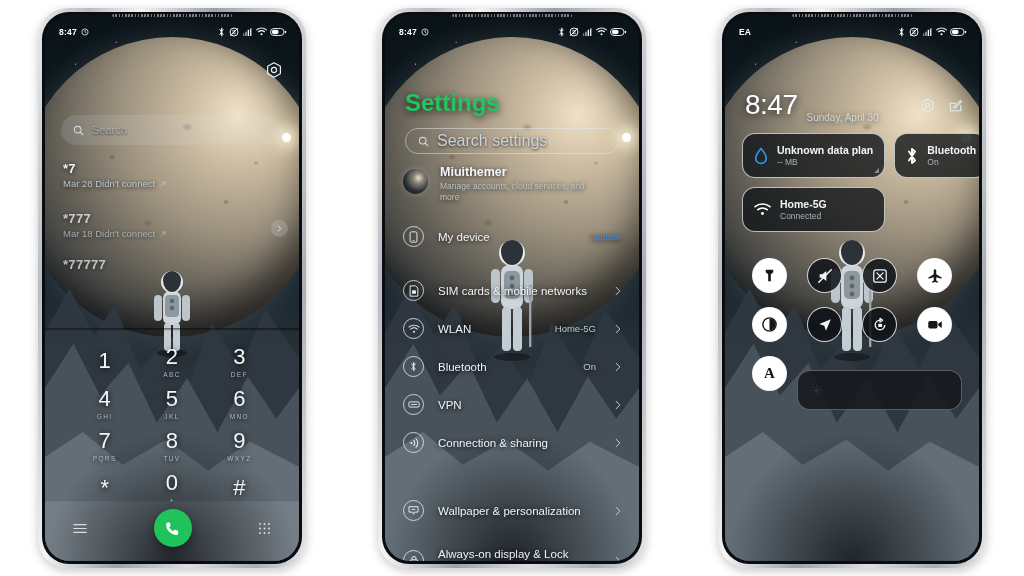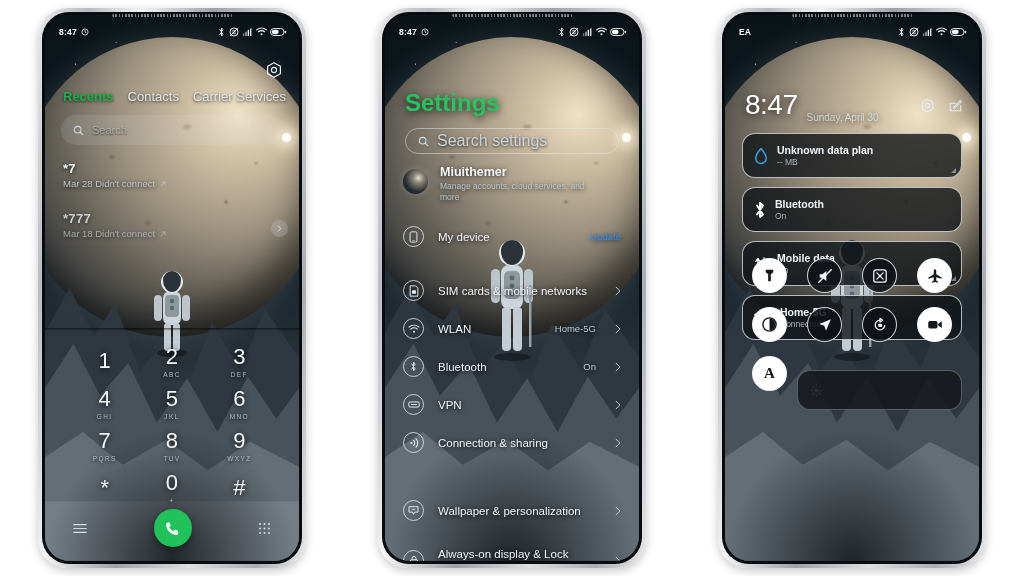--- a/index.html
+++ b/index.html
@@ -130,21 +130,21 @@
   
   .p3 { left:718px; top:8px; width:268px; height:560px; }
   .cc-clock { position:absolute; top:76px; left:20px; right:16px; z-index:7;
               display:flex; align-items:center; }
   .cc-time { font-size:28px; font-weight:300; color:#fff; line-height:1; letter-spacing:-.5px;
              text-shadow:0 2px 9px rgba(0,0,0,.8); }
   .cc-date { font-size:10px; color:#d4dde4; margin-left:9px; margin-bottom:-4px; align-self:flex-end;
              text-shadow:0 1px 6px rgba(0,0,0,.85); opacity:.85; }
   .cc-acts { margin-left:auto; display:flex; gap:13px; align-items:center; }
   .cc-tiles { position:absolute; top:118px; left:17px; right:17px; z-index:7;
-              display:grid; grid-template-columns:1fr; gap:9px; }
+              display:grid; grid-template-columns:1fr 1fr 1fr; gap:9px; }
   .tile { position:relative; height:45px; border-radius:13px; background:rgba(16,20,24,.80);
           border:1px solid rgba(235,241,246,.75); display:flex; align-items:center; gap:9px; padding:0 11px; }
   .tile-tx { min-width:0; }
   .tile-t { font-size:10.5px; font-weight:600; color:#f0f5f9; white-space:nowrap; overflow:hidden; }
   .tile-s { font-size:8.5px; color:#a9b4bd; margin-top:1px; white-space:nowrap; }
   .tile-corner { position:absolute; right:5px; bottom:4px; width:0; height:0;
                  border-left:5px solid transparent; border-bottom:5px solid rgba(200,210,220,.55); }
   .qs { position:absolute; top:243px; left:17px; right:17px; z-index:7;
         display:grid; grid-template-columns:repeat(4,1fr); row-gap:14px; justify-items:center; }
   .qsbtn { width:35px; height:35px; border-radius:50%; display:flex; align-items:center; justify-content:center;
@@ -233,25 +233,20 @@
      </div>
    </div>
 
    <div class="cam-btn">
      <svg width="18" height="18" viewBox="0 0 24 24">
        <path d="M12,2.2 L20.5,7 L20.5,17 L12,21.8 L3.5,17 L3.5,7 Z" fill="none" stroke="#e9eff4" stroke-width="1.6" stroke-linejoin="round"></path>
        <circle cx="12" cy="12" r="3.4" fill="none" stroke="#e9eff4" stroke-width="1.6"></circle>
      </svg>
    </div>
 
-   <div class="tabs">
-     <span class="tab active">Recents</span>
-     <span class="tab">Contacts</span>
-     <span class="tab">Carrier Services</span>
-   </div>
 
    <div class="searchbar">
      <svg width="11" height="11" viewBox="0 0 16 16">
        <circle cx="6.8" cy="6.8" r="4.8" fill="none" stroke="#cfd8df" stroke-width="1.5"></circle>
        <path d="M10.4,10.4 L14.2,14.2" stroke="#cfd8df" stroke-width="1.6" stroke-linecap="round"></path>
      </svg>
      <span class="ph">Search</span>
    </div>
 
    <div class="calllog">
@@ -265,20 +260,23 @@
        </div>
      </div>
      <div class="call-item" style="margin-top:22px;opacity:.75;">
        <div class="call-num">*777</div>
        <div class="call-sub">
          <span>Mar 18 Didn't connect</span>
          <svg width="8" height="8" viewBox="0 0 12 12">
            <path d="M3,9 L9,3 M4.6,3 L9,3 L9,7.4" fill="none" stroke="#b9c4cc" stroke-width="1.3" stroke-linecap="round" stroke-linejoin="round"></path>
          </svg>
        </div>
+     </div>
+     <div class="call-item" style="margin-top:18px;opacity:.7;">
+       <div class="call-num">*77777</div>
      </div>
    </div>
 
    <div class="fab-next">
      <svg width="7" height="7" viewBox="0 0 10 10">
        <path d="M3.2,1.2 L6.8,5 L3.2,8.8" fill="none" stroke="#e6ecf1" stroke-width="1.3" stroke-linecap="round" stroke-linejoin="round"></path>
      </svg>
    </div>
 
    <div class="dial-divider"></div>

